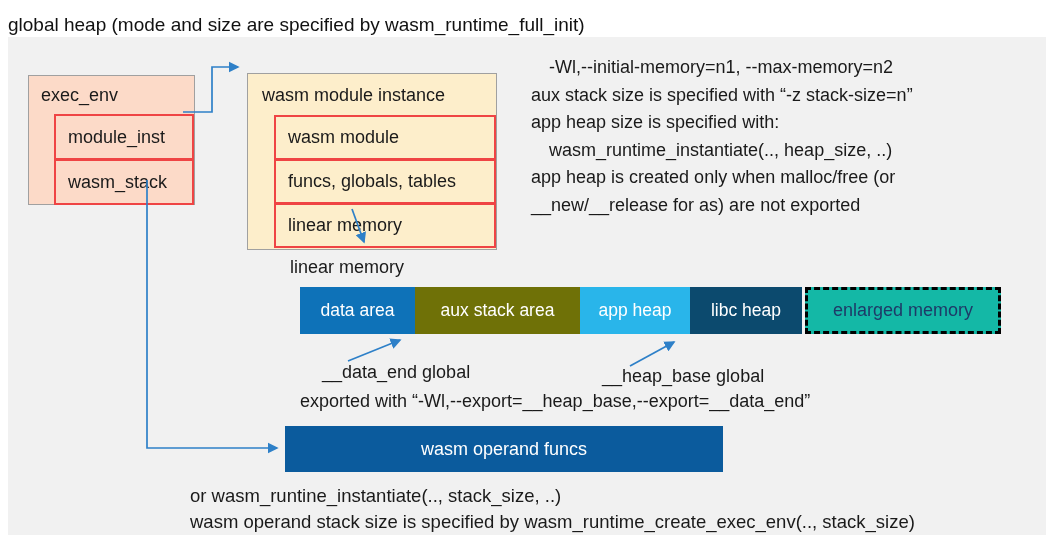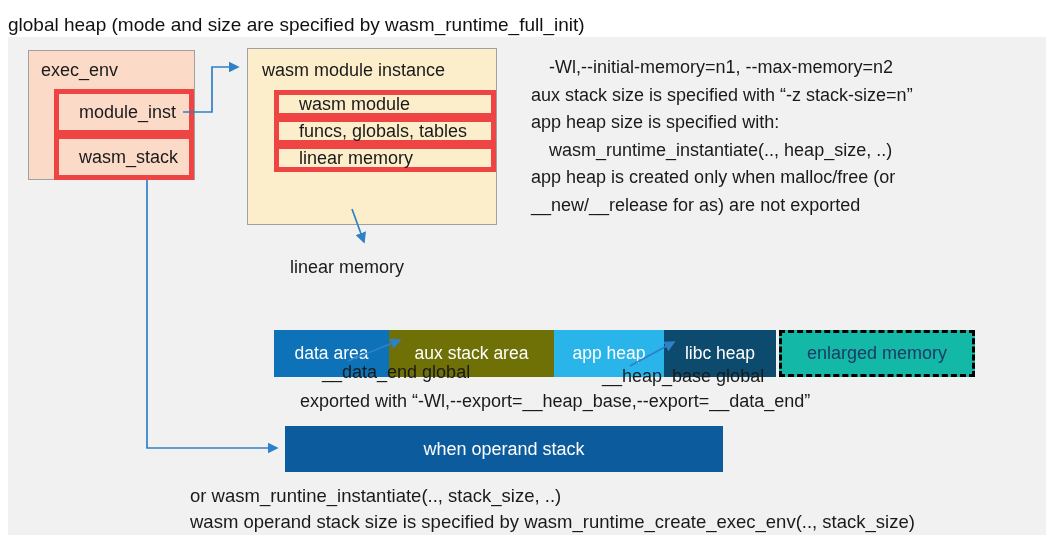--- a/index.html
+++ b/index.html
@@ -4,40 +4,40 @@
 <style>
   html,body{margin:0;padding:0;background:#ffffff;}
   .stage{
     position:relative;width:1054px;height:547px;overflow:hidden;
     font-family:"Liberation Sans",sans-serif;color:#1a1a1a;background:#ffffff;
   }
   .panel{position:absolute;left:8px;top:37px;width:1038px;height:498px;}
   .title{position:absolute;left:8px;top:5px;font-size:19px;color:#111;white-space:nowrap;margin-top:9px;}
 
   
-  .struct{position:absolute;border:1px solid #a0a0a0;box-sizing:border-box;}
+  .struct{position:absolute;border:1px solid #a0a0a0;box-sizing:border-box;margin-top:25px;}
   .struct .hdr{font-size:18px;padding-left:12px;display:flex;align-items:center;}
   .struct .row{
-    box-sizing:border-box;border:5px solid #ef4444;margin-top:-1px;
-    font-size:18px;padding-left:20px;display:flex;align-items:center;
+    box-sizing:border-box;border:2px solid #ef4444;margin-top:-1px;
+    font-size:18px;padding-left:12px;display:flex;align-items:center;
   }
   .exec-env{left:28px;top:50px;width:167px;height:130px;}
   .exec-env .hdr{height:39px;}
   .exec-env .row{margin-left:25px;width:calc(100% - 25px);height:46px;}
   .mod-inst{left:247px;top:48px;width:250px;height:177px;}
   .mod-inst .hdr{height:42px;padding-left:14px;}
-  .mod-inst .row{margin-left:26px;width:calc(100% - 26px);height:28px;}
+  .mod-inst .row{margin-left:26px;width:calc(100% - 26px);height:45px;}
 
   
   .notes{position:absolute;left:531px;top:54px;width:505px;font-size:18px;line-height:27.5px;}
   .notes .indent{padding-left:18px;}
 
   
   .lm-label{position:absolute;left:290px;top:257px;font-size:18px;}
-  .membar{position:absolute;left:274px;top:287px;height:47px;display:flex;margin-top:43px;}
+  .membar{position:absolute;left:300px;top:287px;height:47px;display:flex;}
   .seg{
     height:47px;display:flex;align-items:center;justify-content:center;
     color:#ffffff;font-size:17.5px;white-space:nowrap;box-sizing:border-box;
   }
   .seg-enlarged{
     margin-left:3px;background:#14b8a6;border:3px dashed #000;
     font-size:18px;
   }
   .anno{position:absolute;font-size:18px;white-space:nowrap;}
 
@@ -87,21 +87,21 @@
     <div class="seg" style="width: 165px; background-color: rgb(111, 113, 7);">aux stack area</div>
     <div class="seg" style="width: 110px; background-color: rgb(41, 181, 234);">app heap</div>
     <div class="seg" style="width: 112px; background-color: #0c4a6e;">libc heap</div>
     <div class="seg seg-enlarged" style="width: 196px; color: rgb(30, 58, 104);">enlarged memory</div>
   </div>
 
   <div class="anno" style="left:322px;top:362px">__data_end global</div>
   <div class="anno" style="left:602px;top:366px">__heap_base global</div>
   <div class="anno" style="left:300px;top:391px">exported with “-Wl,--export=__heap_base,--export=__data_end”</div>
 
-  <div class="opstack" style="background-color: rgb(11, 91, 157);">when operand stack</div>
+  <div class="opstack" style="background-color: rgb(11, 91, 157);">wasm operand funcs</div>
 
   <div class="bottom-note">
     <div>or wasm_runtine_instantiate(.., stack_size, ..)</div>
     <div>wasm operand stack size is specified by wasm_runtime_create_exec_env(.., stack_size)</div>
   </div>
 
   <svg class="lines-overlay" viewBox="0 0 1054 547" xmlns="http://www.w3.org/2000/svg">
     <defs>
       <marker id="arrow" viewBox="0 0 10 10" refX="8.5" refY="5" markerWidth="6.5" markerHeight="6.5" orient="auto-start-reverse">
         <path d="M0,0 L10,5 L0,10 z" fill="#2e80c8"></path>

